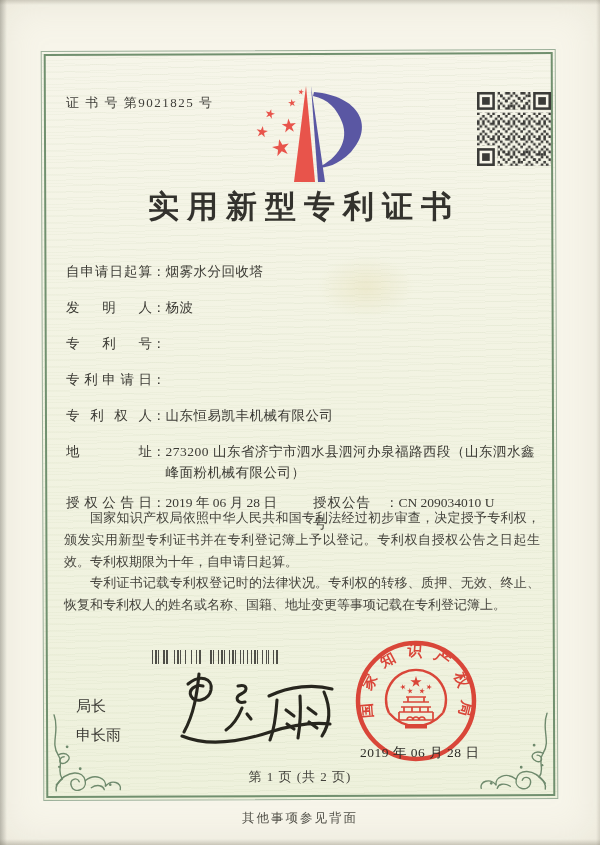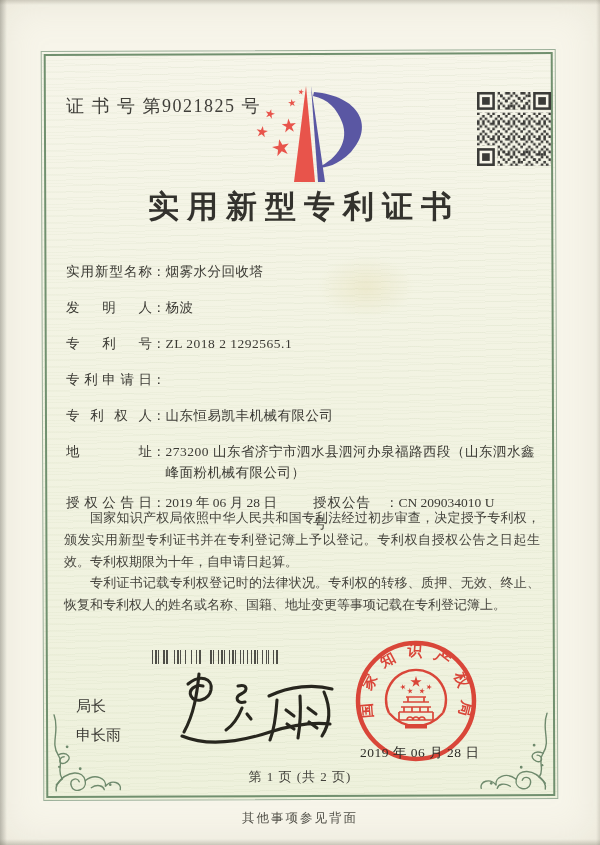--- a/index.html
+++ b/index.html
@@ -37,21 +37,21 @@
   .frame-inner{
     position:absolute;left:2px;top:2px;right:2px;bottom:2px;
     border:2.5px solid #71906f;
   }
   .corner{position:absolute;width:86px;height:86px;z-index:2;}
   .corner.bl{left:3px;bottom:3px;}
   .corner.br{right:3px;bottom:3px;transform:scaleX(-1);}
 
   .content{position:absolute;left:0;top:0;width:600px;height:845px;z-index:3;}
 
-  .cert-no{position:absolute;left:66px;top:94px;font-size:18px;color:#3f3e39;letter-spacing:1.5px;}
+  .cert-no{position:absolute;left:66px;top:94px;font-size:13px;color:#3f3e39;letter-spacing:1.5px;}
 
   .logo{position:absolute;left:243px;top:70px;width:152px;height:116px;}
   .qr{position:absolute;left:477px;top:92px;width:74px;height:74px;}
 
   .title{
     position:absolute;left:0;top:186px;width:600px;text-align:center;
     font-size:31px;font-weight:600;color:#33322d;letter-spacing:8px;text-indent:8px;
   }
 
   .fields{position:absolute;left:66px;top:261px;width:474px;font-size:13.5px;color:#3b3a34;}
@@ -206,33 +206,32 @@
         <rect x="2" y="2" width="3" height="3"></rect>
           <rect x="24" y="2" width="3" height="3"></rect>
           <rect x="2" y="24" width="3" height="3"></rect>
       </g>
     </svg>
 
     <div class="title">实用新型专利证书</div>
 
     <div class="fields">
       <div class="frow">
-        <span class="lbl">实用新型名称</span>
+        <span class="lbl">自申请日起算</span>
           <span class="colon">：</span>
         <span class="val">烟雾水分回收塔</span>
       </div>
       <div class="frow">
         <span class="lbl">发明人</span>
           <span class="colon">：</span>
         <span class="val">杨波</span>
       </div>
       <div class="frow">
         <span class="lbl">专利号</span>
           <span class="colon">：</span>
-        <span class="val">ZL 2018 2 1292565.1</span>
       </div>
       <div class="frow">
         <span class="lbl">专利申请日</span>
           <span class="colon">：</span>
       </div>
       <div class="frow">
         <span class="lbl">专利权人</span>
           <span class="colon">：</span>
         <span class="val">山东恒易凯丰机械有限公司</span>
       </div>

